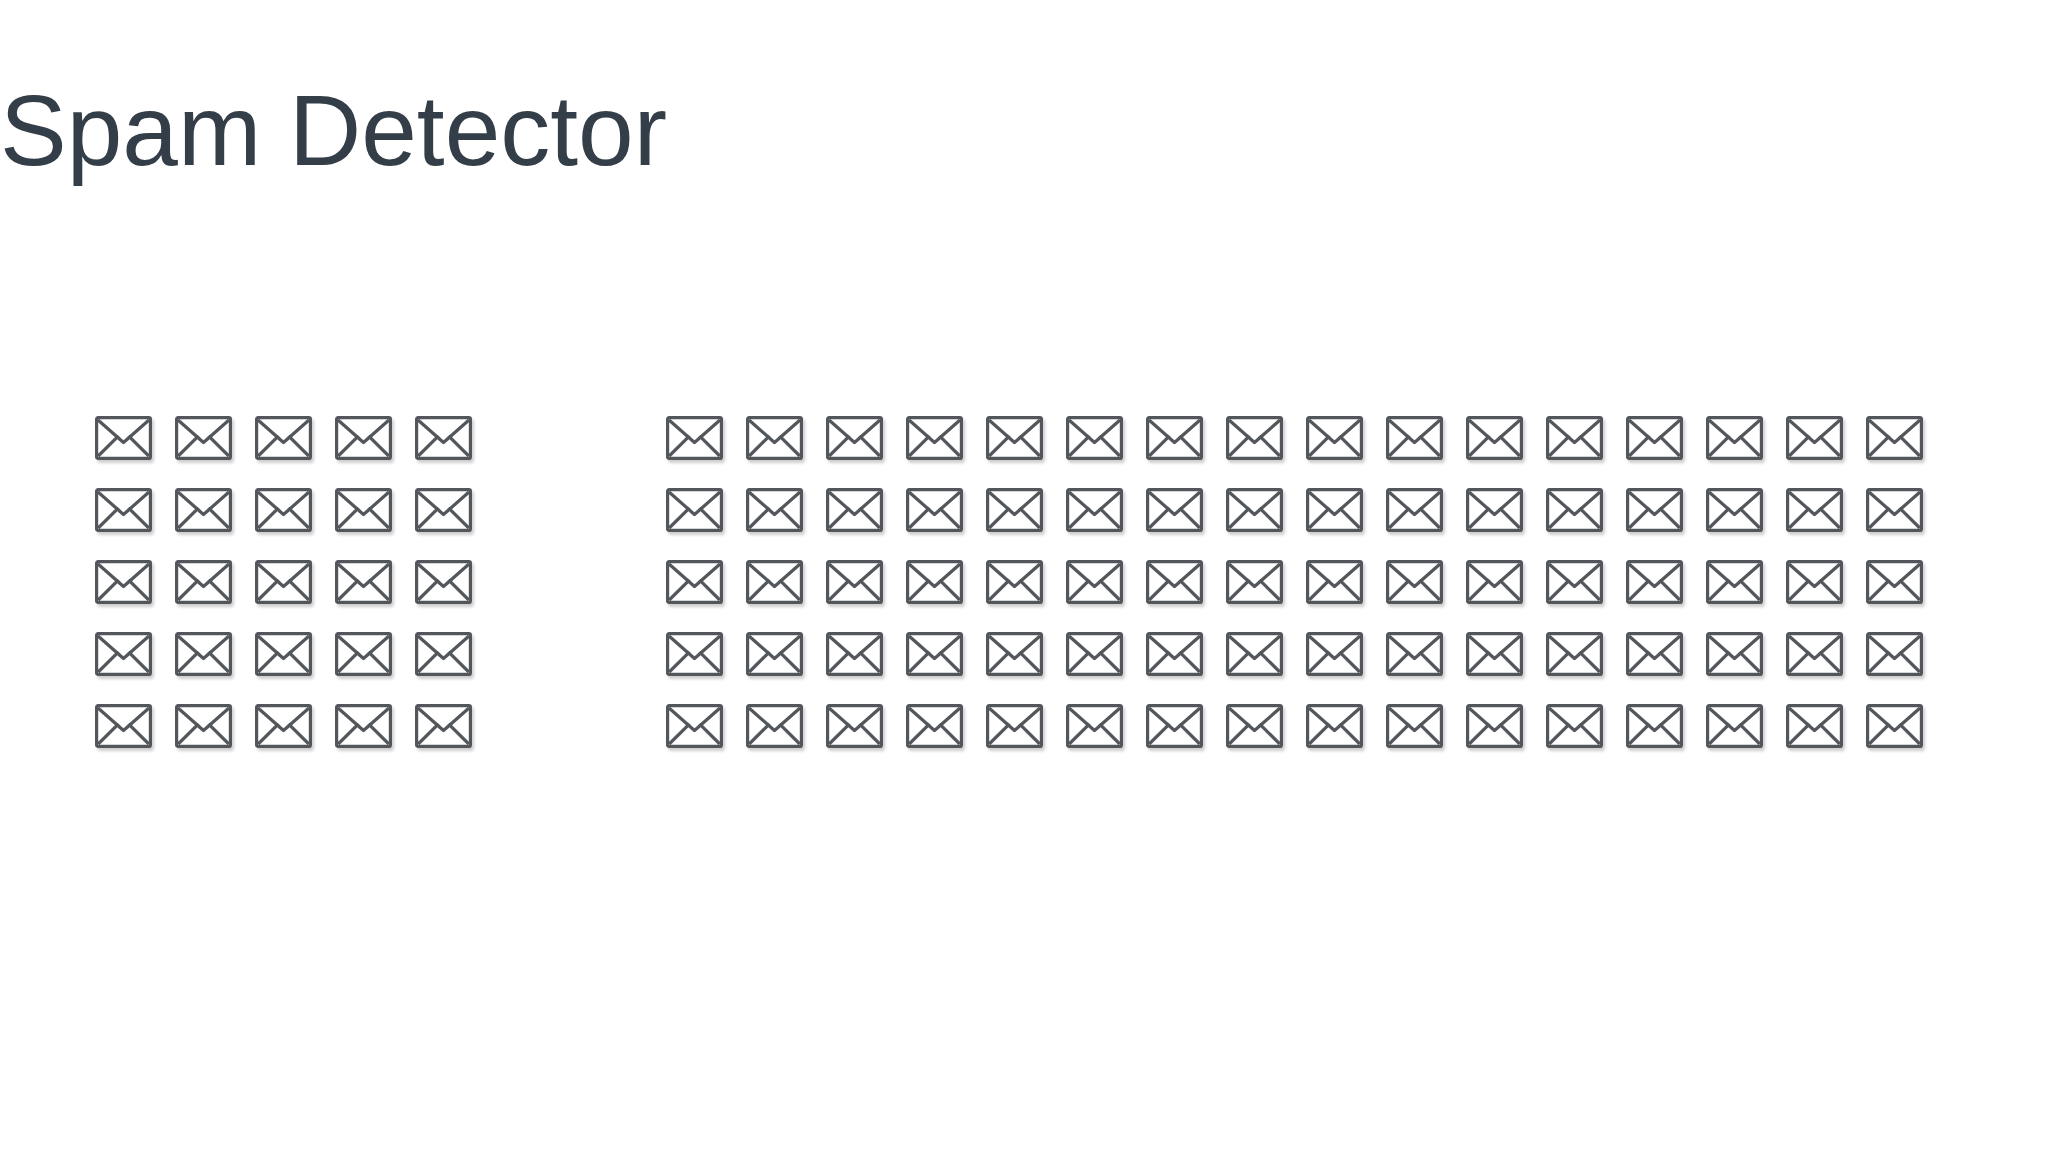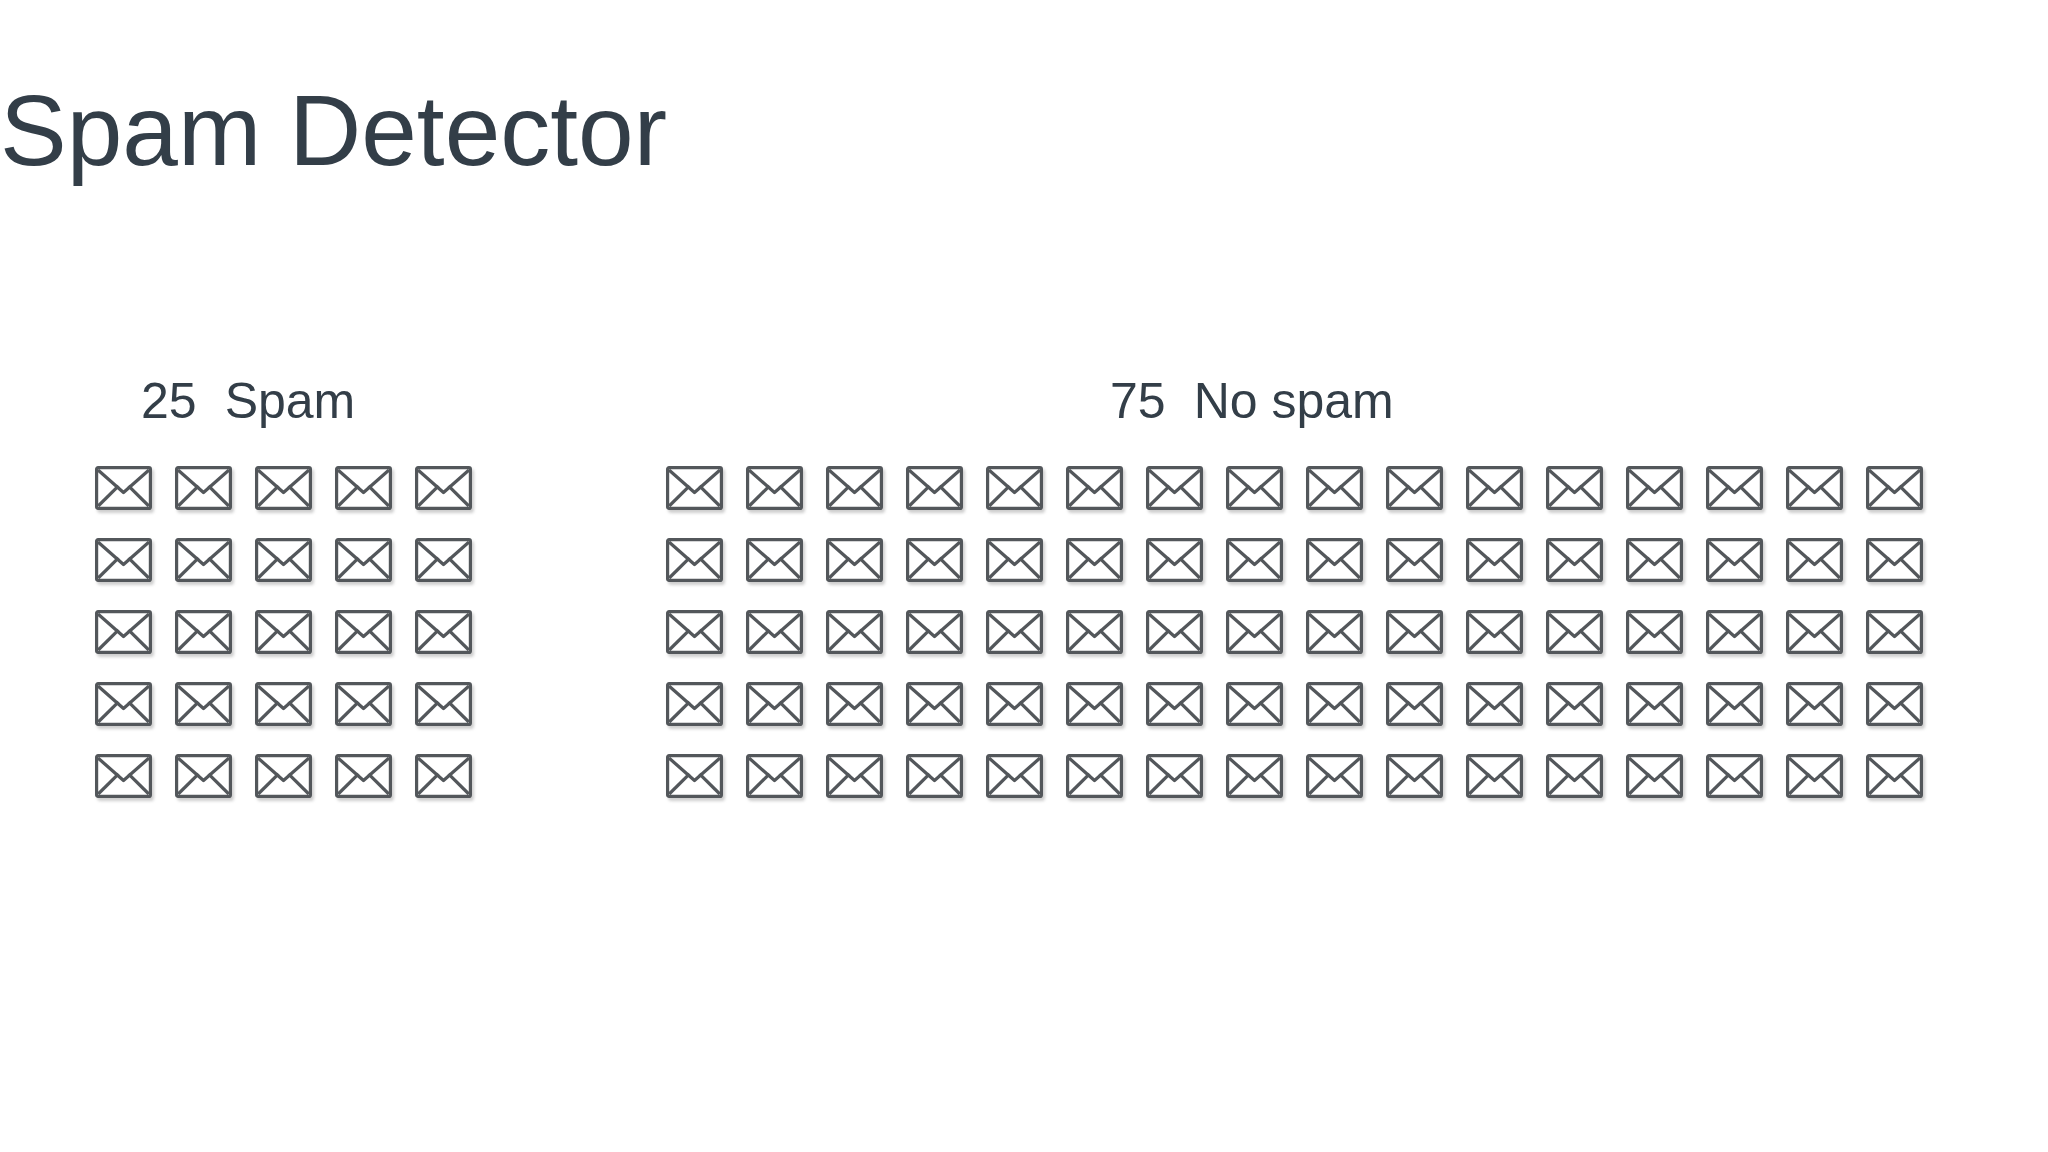--- a/index.html
+++ b/index.html
@@ -54,23 +54,20 @@
     filter: drop-shadow(2px 3px 1.5px rgba(80, 80, 80, 0.28));
   }
 </style>
 </head>
 <body>
 
 <main>
   <h1 class="title">Spam Detector</h1>
 
   <section class="group group-spam">
-    <div class="group-label">
-      <span class="count">25</span><span class="word">Spam</span>
-    </div>
     <div class="icons" style="grid-template-columns: repeat(5, 57px);">
   <svg class="envelope" viewBox="0 0 57 44" xmlns="http://www.w3.org/2000/svg">
     <rect x="1.6" y="1.6" width="53.8" height="40.8" rx="1.5" fill="#ffffff" stroke="#53575b" stroke-width="3.2"></rect>
     <path d="M3 4 L28.5 26.5 L54 4" fill="none" stroke="#53575b" stroke-width="3.2" stroke-linejoin="round"></path>
     <path d="M3.2 40 L23.5 19.8" fill="none" stroke="#53575b" stroke-width="3.2"></path>
     <path d="M53.8 40 L33.5 19.8" fill="none" stroke="#53575b" stroke-width="3.2"></path>
   </svg>
 
   <svg class="envelope" viewBox="0 0 57 44" xmlns="http://www.w3.org/2000/svg">
     <rect x="1.6" y="1.6" width="53.8" height="40.8" rx="1.5" fill="#ffffff" stroke="#53575b" stroke-width="3.2"></rect>
@@ -236,23 +233,20 @@
   <svg class="envelope" viewBox="0 0 57 44" xmlns="http://www.w3.org/2000/svg">
     <rect x="1.6" y="1.6" width="53.8" height="40.8" rx="1.5" fill="#ffffff" stroke="#53575b" stroke-width="3.2"></rect>
     <path d="M3 4 L28.5 26.5 L54 4" fill="none" stroke="#53575b" stroke-width="3.2" stroke-linejoin="round"></path>
     <path d="M3.2 40 L23.5 19.8" fill="none" stroke="#53575b" stroke-width="3.2"></path>
     <path d="M53.8 40 L33.5 19.8" fill="none" stroke="#53575b" stroke-width="3.2"></path>
   </svg>
 </div>
   </section>
 
   <section class="group group-nospam">
-    <div class="group-label">
-      <span class="count">75</span><span class="word">No spam</span>
-    </div>
     <div class="icons" style="grid-template-columns: repeat(16, 57px);">
   <svg class="envelope" viewBox="0 0 57 44" xmlns="http://www.w3.org/2000/svg">
     <rect x="1.6" y="1.6" width="53.8" height="40.8" rx="1.5" fill="#ffffff" stroke="#53575b" stroke-width="3.2"></rect>
     <path d="M3 4 L28.5 26.5 L54 4" fill="none" stroke="#53575b" stroke-width="3.2" stroke-linejoin="round"></path>
     <path d="M3.2 40 L23.5 19.8" fill="none" stroke="#53575b" stroke-width="3.2"></path>
     <path d="M53.8 40 L33.5 19.8" fill="none" stroke="#53575b" stroke-width="3.2"></path>
   </svg>
 
   <svg class="envelope" viewBox="0 0 57 44" xmlns="http://www.w3.org/2000/svg">
     <rect x="1.6" y="1.6" width="53.8" height="40.8" rx="1.5" fill="#ffffff" stroke="#53575b" stroke-width="3.2"></rect>

